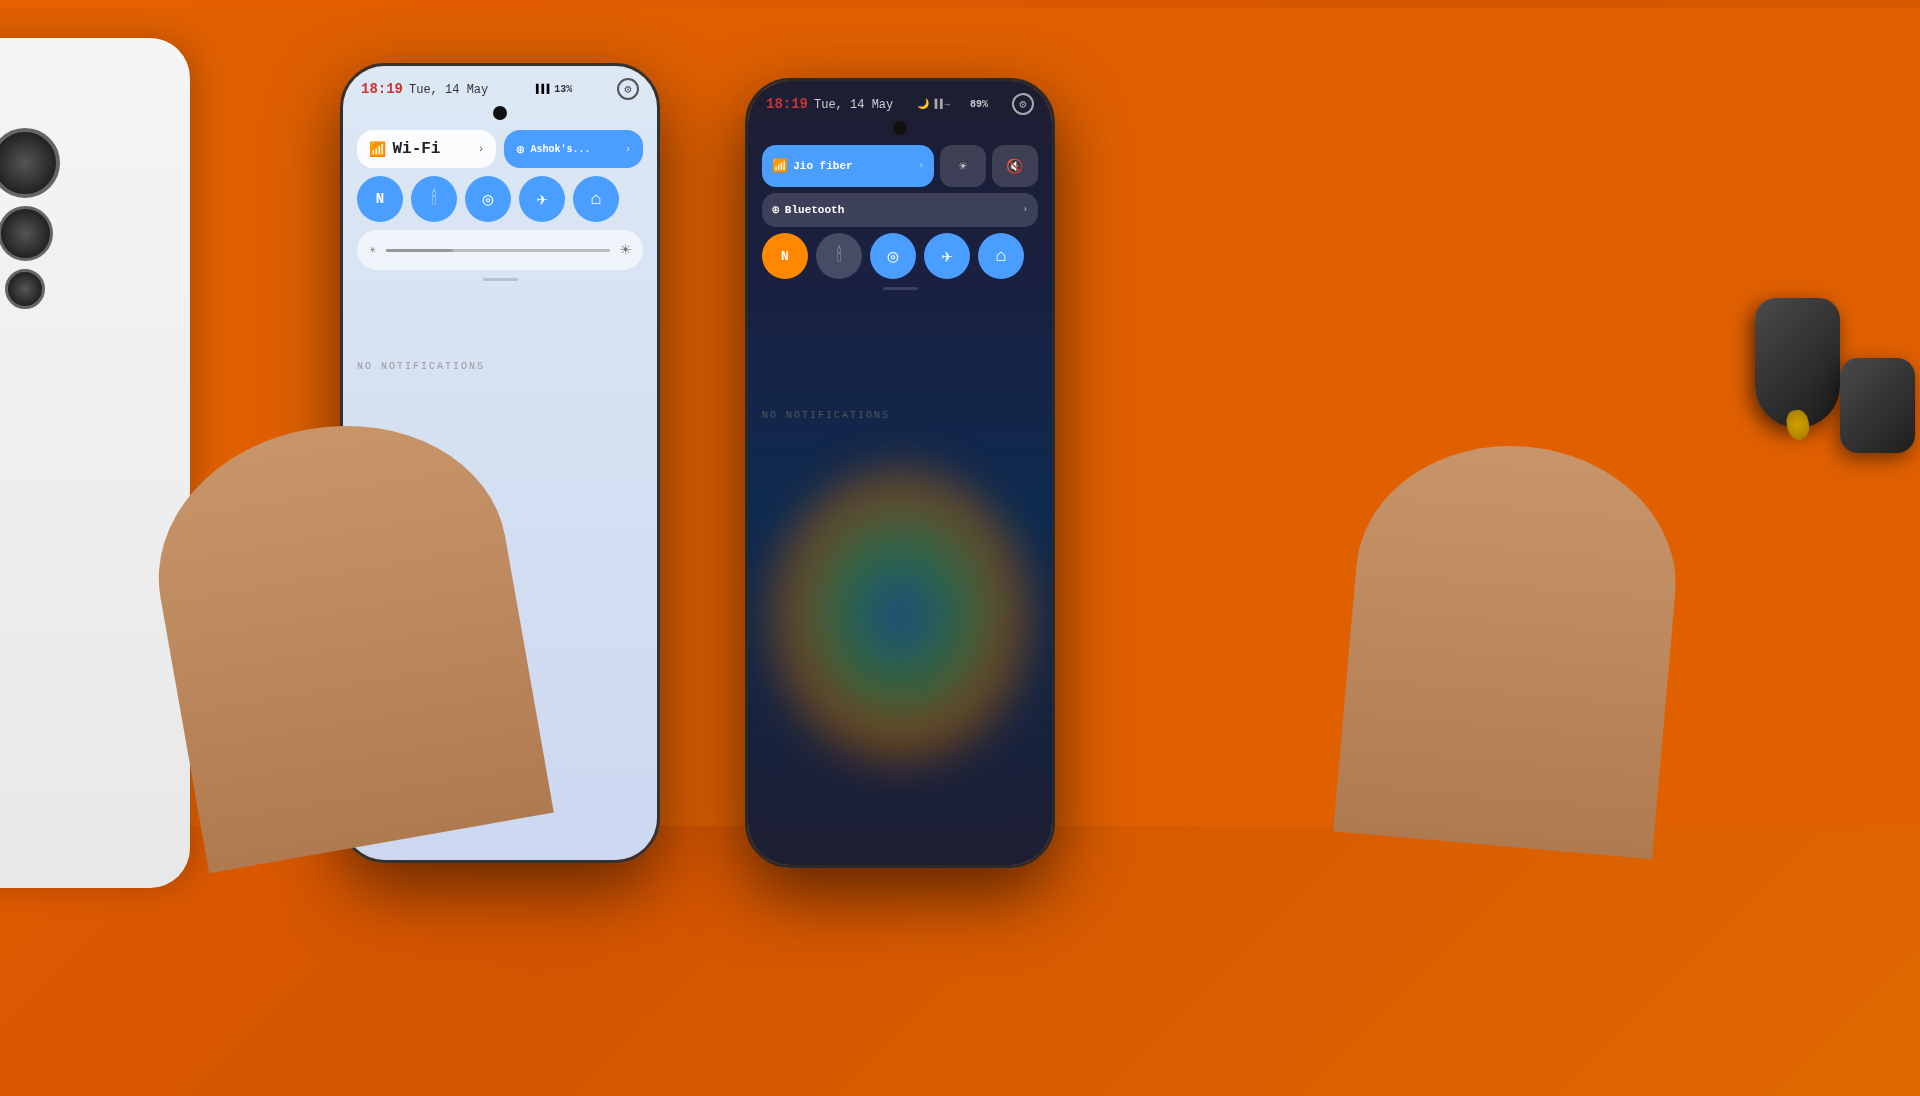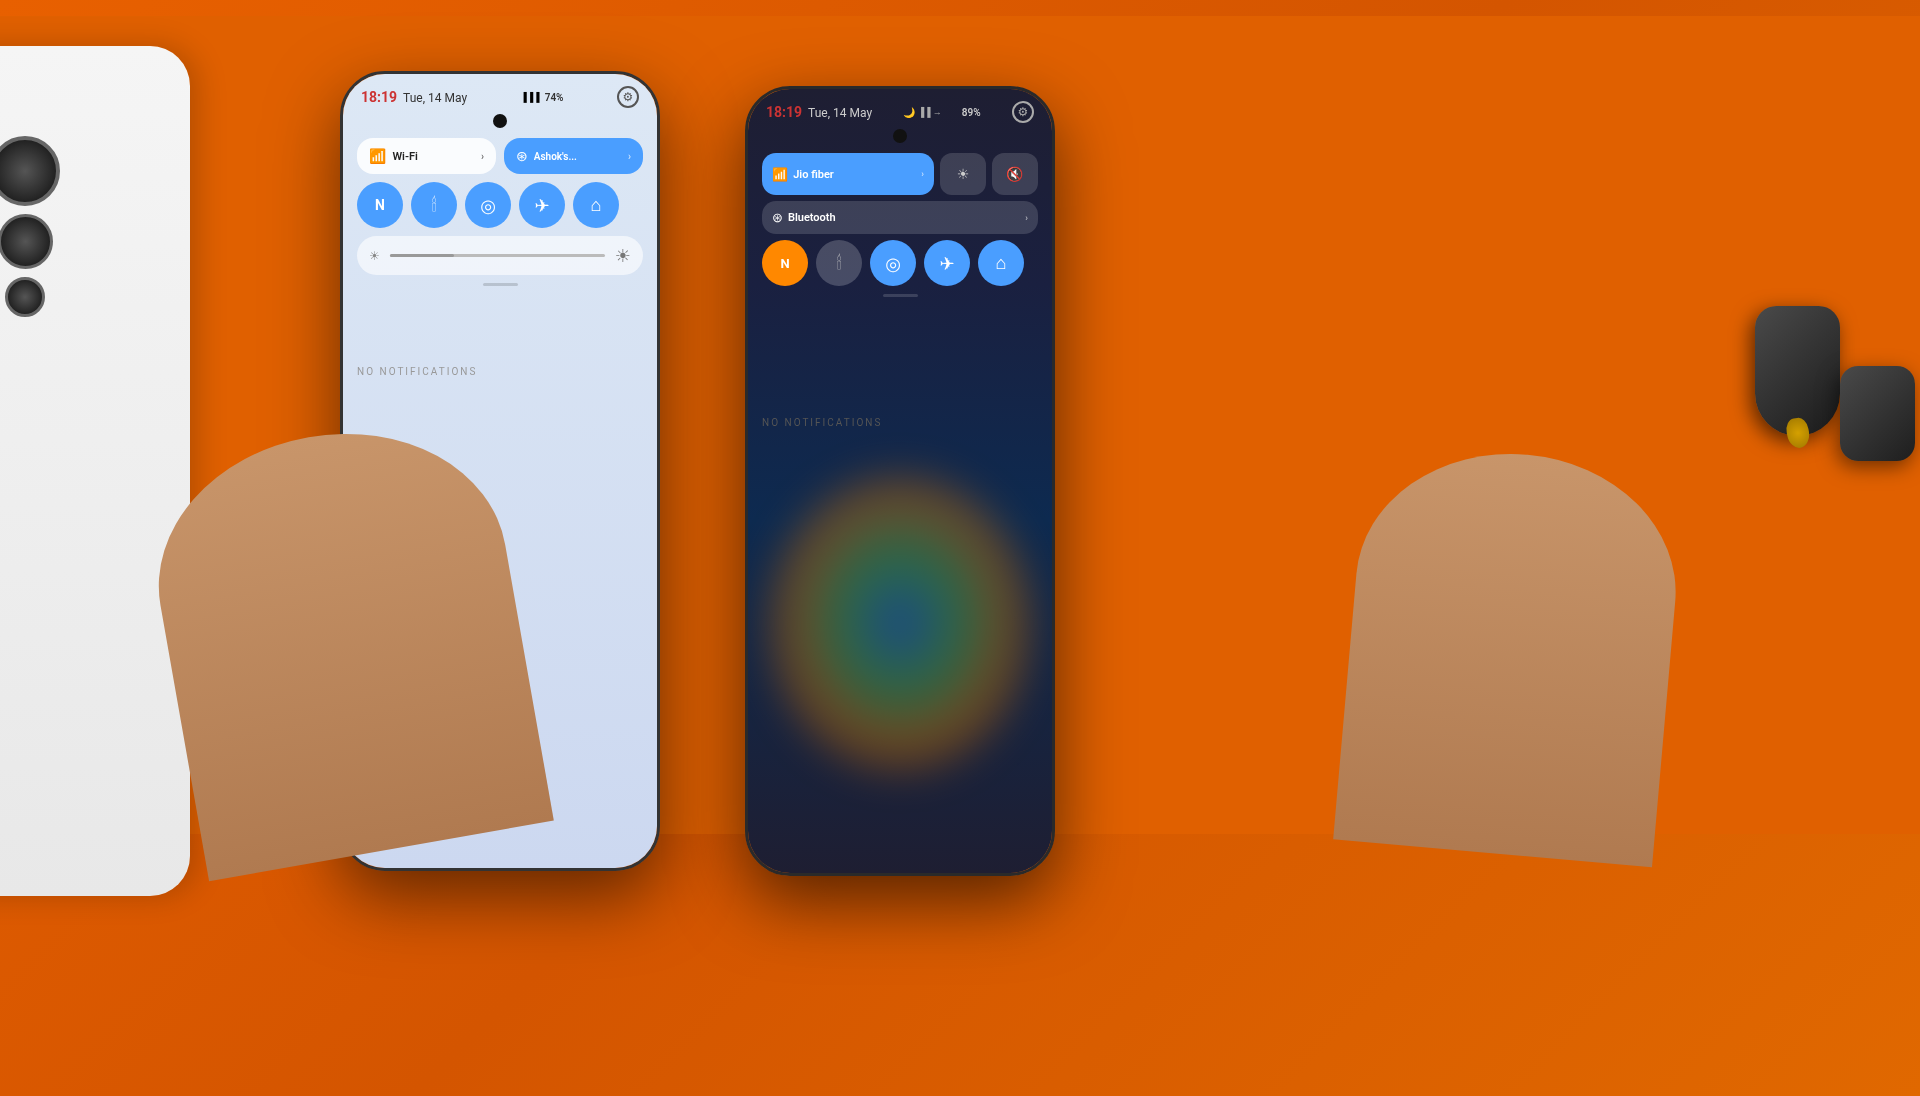--- a/index.html
+++ b/index.html
@@ -16,24 +16,25 @@
     
     .bg {
       position: absolute;
       inset: 0;
       background: #e06000;
     }
 
     
     .phones-container {
       position: absolute;
-      top: 16px;
+      top: 8px;
       left: 0;
       width: 1920px;
       height: 818px;
+      font-family: Liberation Mono, monospace;
     }
 
     
     .phone-wrapper-left {
       position: absolute;
       left: 340px;
       top: 55px;
     }
 
     .phone-wrapper-right {
@@ -160,21 +161,21 @@
       align-items: center;
       gap: 6px;
       cursor: pointer;
     }
 
     .qs-wifi-btn.active {
       background: rgba(255,255,255,0.85);
     }
 
     .qs-wifi-text {
-      font-size: 11px;
+      font-size: 16px;
       font-weight: 600;
       color: #222;
     }
 
     .qs-chevron {
       margin-left: auto;
       font-size: 10px;
       color: #555;
     }
 
@@ -489,21 +490,21 @@
     <div class="phone-body">
       <div class="screen-light">
 
         <div class="sbar">
           <div class="sbar-left">
             <span class="sbar-time">18:19</span>
             <span class="sbar-date">Tue, 14 May</span>
           </div>
           <div class="sbar-icons">
             <span>▐▐▐</span>
-            <span style="font-size:10px;font-weight:600;color:#333;margin-left:3px">74%</span>
+            <span style="font-size:10px;font-weight:600;color:#333;margin-left:3px">13%</span>
           </div>
           <div class="sbar-settings">⚙</div>
         </div>
 
         <div class="camera-notch"></div>
 
         <div class="qs-area">
 
           <div class="qs-top">
             <div class="qs-wifi-btn active">

